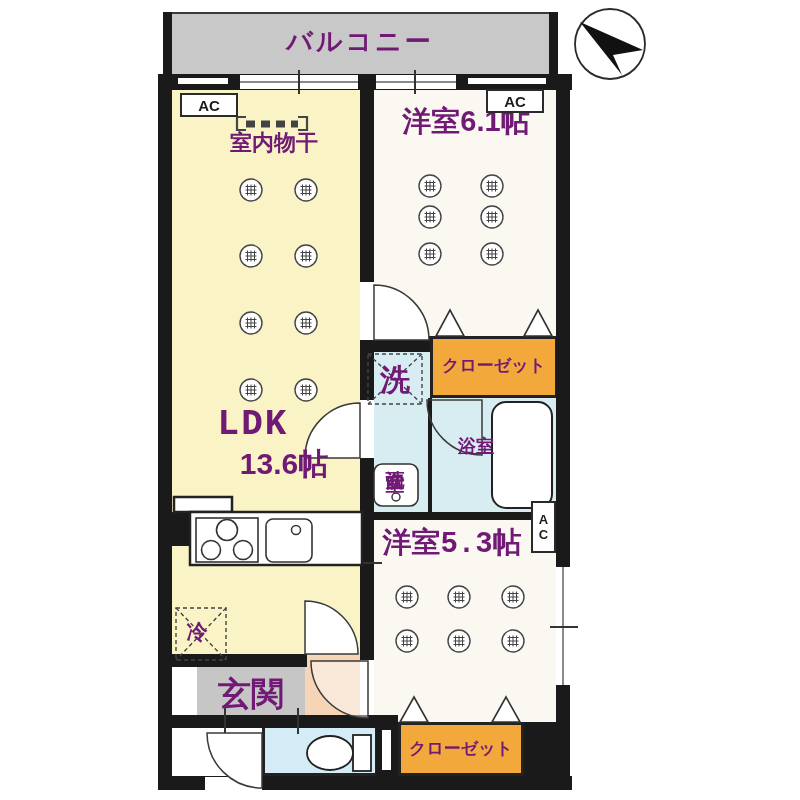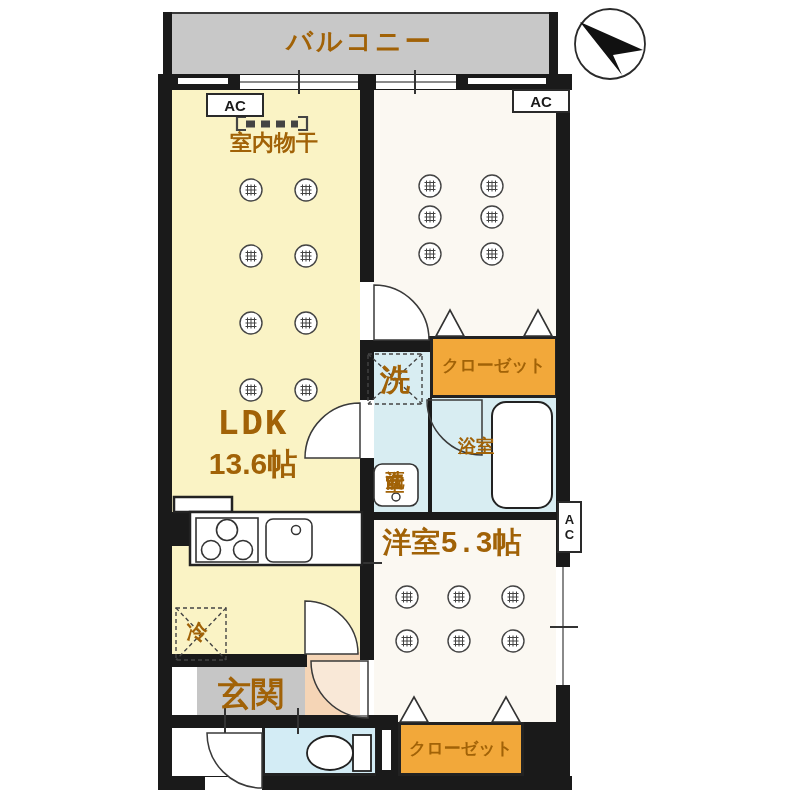--- a/index.html
+++ b/index.html
@@ -1,22 +1,22 @@
 <!DOCTYPE html>
 <html><head>
 <meta charset="utf-8">
 <style>
   html,body{margin:0;padding:0;background:#fff;}
   #stage{position:relative;width:800px;height:800px;background:#fff;overflow:hidden;
          font-family:"Liberation Sans","DejaVu Sans",sans-serif;color:#1b1b1b;}
   .floor{position:absolute;box-sizing:border-box;}
-  .lbl{position:absolute;text-align:center;font-weight:700;color:#a16207;line-height:1.05;white-space:nowrap;}
+  .lbl{position:absolute;text-align:center;font-weight:700;color:#701a75;line-height:1.05;white-space:nowrap;}
   .vert{writing-mode:vertical-rl;text-orientation:upright;}
   .acbox{position:absolute;box-sizing:border-box;background:#fff;border:2px solid #2a2a2a;
-         display:flex;align-items:center;justify-content:center;font-weight:700;margin-left:26px;}
+         display:flex;align-items:center;justify-content:center;font-weight:700;}
   svg{position:absolute;left:0;top:0;}
 </style>
 </head>
 <body>
 
 <div id="stage">
 
   <div class="floor" style="left:163px;top:12px;width:395px;height:64px;background:#c8c8c8;border:2px solid #3a3a3a;"></div>
   <div class="floor" style="left:172px;top:88px;width:190px;height:566px;background:#faf3c5;"></div>
   <div class="floor" style="left:374px;top:88px;width:184px;height:248px;background:#fbf8f2;"></div>
@@ -278,23 +278,24 @@
       </g>
 
     <g>
       <circle cx="610" cy="44" r="35" fill="#fff" stroke="#2a2a2a" stroke-width="1.8"></circle>
       <polygon points="580,22 643,50 613,55 622,75" fill="#111"></polygon>
     </g>
   </svg>
 
   <div class="lbl" style="left:260px;top:28px;width:200px;font-size:26px;letter-spacing:3px;">バルコニー</div>
 
+  <div class="lbl" style="left:374px;top:106px;width:184px;font-size:29px;">洋室6.1帖</div>
 
   <div class="lbl" style="left:173px;top:406px;width:160px;font-size:36px;letter-spacing:2px;font-family:Liberation Mono, monospace;">LDK</div>
-  <div class="lbl" style="left:173px;top:448px;width:160px;font-size:30px;">13.6帖</div>
+  <div class="lbl" style="left:173px;top:448px;width:160px;font-size:30px;padding-left:31px;">13.6帖</div>
 
   <div class="lbl" style="left:366px;top:530px;width:172px;font-size:29px;font-family:Liberation Mono, monospace;">洋室5.3帖</div>
 
   <div class="lbl" style="left:430px;top:437px;width:92px;font-size:18px;text-decoration:underline;">浴室</div>
 
   <div class="lbl" style="left:432px;top:357px;width:124px;font-size:17px;">クローゼット</div>
   <div class="lbl" style="left:400px;top:740px;width:122px;font-size:17px;">クローゼット</div>
 
   <div class="lbl" style="left:203px;top:677px;width:96px;font-size:33px;">玄関</div>
 

